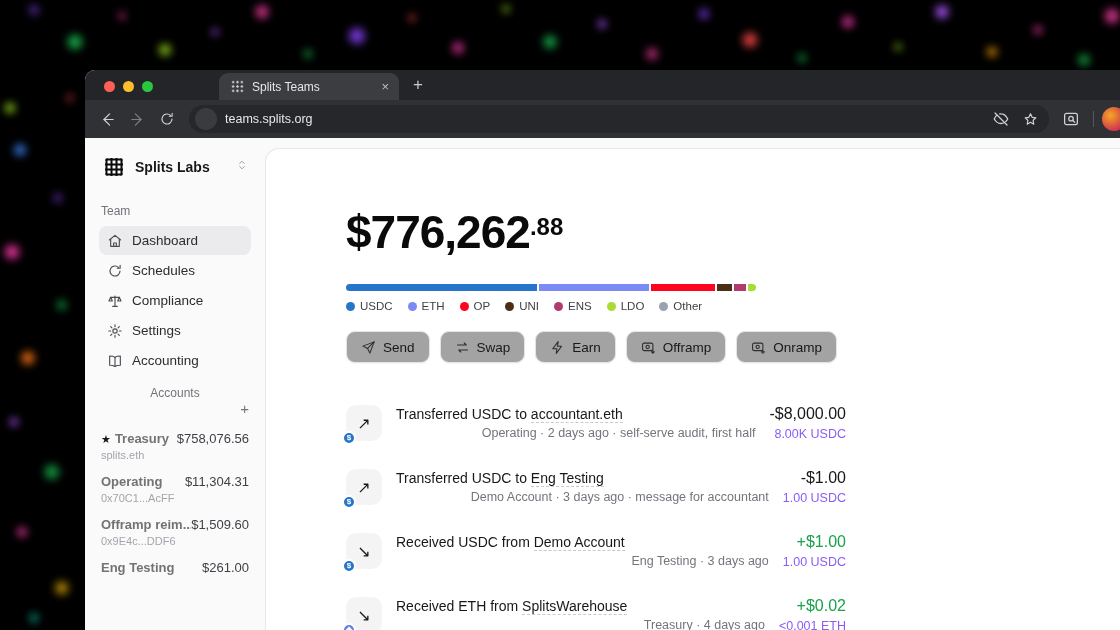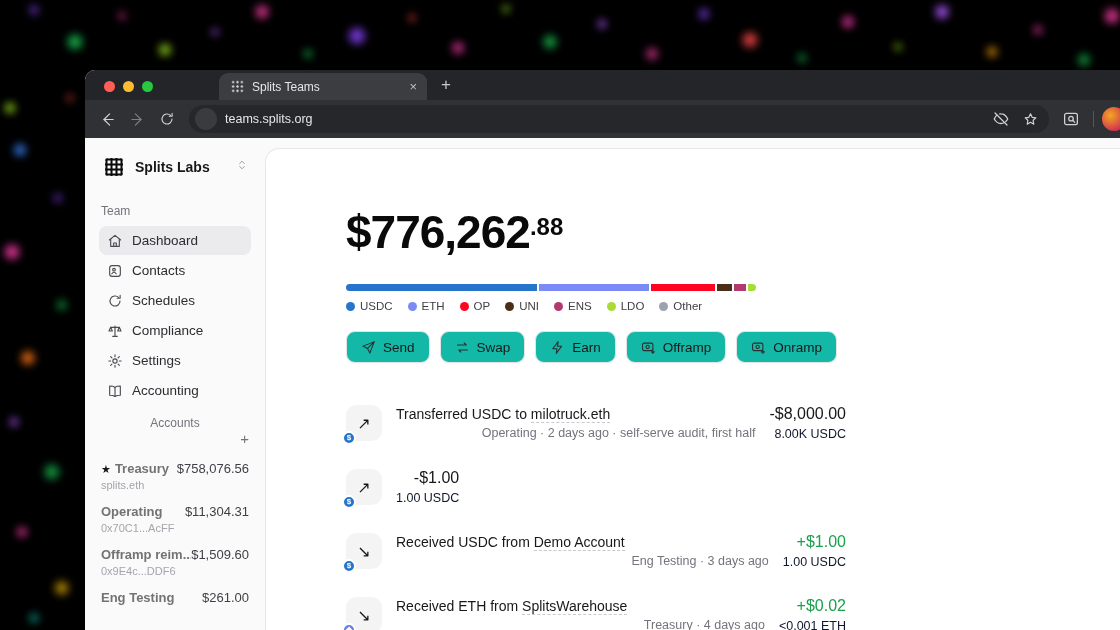--- a/index.html
+++ b/index.html
@@ -47,21 +47,21 @@
   }
 
   
   .window { position:absolute; left:85px; top:70px; width:1035px; height:560px;
     border-radius:10px 0 0 0; overflow:hidden; box-shadow:0 24px 70px rgba(0,0,0,.8); background:#fff; }
 
   .tabstrip { height:30px; background:#242528; display:flex; align-items:flex-end; }
   .lights { display:flex; gap:8px; align-items:center; padding:0 18px 8px 19px; }
   .light { width:11px; height:11px; border-radius:50%; }
   .light.r { background:#FF5F57; } .light.y { background:#FEBC2E; } .light.g { background:#28C840; }
-  .tab { height:27px; width:208px; background:#3b3d41; border-radius:9px 9px 0 0;
+  .tab { height:27px; width:180px; background:#3b3d41; border-radius:9px 9px 0 0;
     display:flex; align-items:center; gap:8px; padding:0 8px 0 12px; margin-left:48px; }
   .favicon { width:13px; height:13px; border-radius:3px; flex:none;
     background-image:radial-gradient(circle 1.1px, #c9cacc 1.1px, transparent 1.3px);
     background-size:4.4px 4.4px; background-position:center; }
   .tab-title { color:#e4e6e9; font-size:12px; flex:1; white-space:nowrap; overflow:hidden; }
   .tab-close { color:#bdbfc2; font-size:13px; line-height:1; padding:2px; cursor:default; }
   .newtab { color:#c7c9cc; font-size:17px; padding:0 0 5px 14px; }
 
   .toolbar { height:38px; background:#303134; display:flex; align-items:center; padding:0 8px 0 8px; gap:2px; }
   .nav-ico { width:28px; height:28px; display:flex; align-items:center; justify-content:center; border-radius:50%; }
@@ -109,38 +109,38 @@
 
   .alloc-bar { display:flex; gap:2px; height:7px; width:410px; margin-top:25px; }
   .alloc-bar .seg { height:100%; }
 
   .legend { display:flex; gap:15px; margin-top:9px; width:440px;align-items:flex-end; }
   .lgi { display:flex; align-items:center; gap:5px; font-size:11.5px; color:#3f3f46; }
   .lg-dot { width:9px; height:9px; border-radius:50%; flex:none; }
 
   .actions { display:flex; gap:10px; margin-top:19px; }
   .btn { display:flex; align-items:center; gap:7px; height:32px; padding:0 14px; border-radius:9px;
-    border:1px solid #e4e4e7; background:#14b8a6; font-size:13.5px; font-weight:500; color:#18181b;
+    border:1px solid #e4e4e7; background:#a3a3a3; font-size:13.5px; font-weight:500; color:#18181b;
     box-shadow:0 1px 2px rgba(0,0,0,.04); }
   .btn svg { stroke:#2c2c31; }
 
   .txns { margin-top:28px; width:500px; }
   .txn { display:flex; align-items:center; gap:14px; padding:14px 0; }
   .txn-ico { position:relative; width:36px; height:36px; border-radius:10px; background:#f4f4f5; flex:none;
     display:flex; align-items:center; justify-content:center; font-size:16px; color:#18181b; }
   .txn-badge { position:absolute; left:-4px; bottom:-4px; width:14px; height:14px; border-radius:50%;
     border:2px solid #fff; color:#fff; font-size:8px; line-height:10px; text-align:center; font-weight:700; }
   .txn-main { flex:1; min-width:0; }
   .txn-title { font-size:14px; color:#18181b; white-space:nowrap; }
   .txn-link { border-bottom:1px dashed #c9c9ce; }
   .txn-meta { font-size:12.5px; color:#74747d; margin-top:4px; white-space:nowrap;text-align:right; }
   .txn-right { text-align:right; flex:none; }
   .txn-amount { font-size:16px; color:#18181b; }
   .txn-amount.pos { color:#17a34a; }
-  .txn-sub { font-size:12.5px; color:#0f172a; margin-top:4px; }
+  .txn-sub { font-size:12.5px; color:#8b5cf6; margin-top:4px; }
 
   svg { fill:none; stroke-width:1.7; stroke-linecap:round; stroke-linejoin:round; }
 </style>
 </head>
 <body>
 
 <div class="bokeh"></div>
 
 <div class="window">
 
@@ -226,28 +226,20 @@
         <span>Team</span>
       </div>
 
       <div class="nav-item active">
         <svg width="16" height="16" viewBox="0 0 24 24">
             <path d="M3.5 10.5 12 3.5l8.5 7"></path>
             <path d="M5.5 9.5V20h13V9.5"></path>
             <path d="M10 20v-5h4v5"></path>
           </svg>
         <span>Dashboard</span>
-      </div>
-      <div class="nav-item">
-        <svg width="16" height="16" viewBox="0 0 24 24">
-            <rect x="4" y="4" width="16" height="16" rx="3.5"></rect>
-            <circle cx="10.5" cy="10" r="2"></circle>
-            <path d="M7.3 16.2c.8-1.6 2-2.3 3.2-2.3s2.4.7 3.2 2.3"></path>
-          </svg>
-        <span>Contacts</span>
       </div>
       <div class="nav-item">
         <svg width="16" height="16" viewBox="0 0 24 24">
             <path d="M19.5 12a7.5 7.5 0 1 1-2.2-5.3"></path>
             <path d="M19.7 3.6v4.3h-4.3"></path>
           </svg>
         <span>Schedules</span>
       </div>
       <div class="nav-item">
         <svg width="16" height="16" viewBox="0 0 24 24">
@@ -396,34 +388,38 @@
         </div>
 
         <div class="txns">
 
           <div class="txn">
             <span class="txn-ico">
               <span>↗</span>
               <span class="txn-badge" style="background: rgb(39, 117, 202);">$</span>
             </span>
             <span class="txn-main">
-              <div class="txn-title"><span>Transferred USDC to </span><span class="txn-link">milotruck.eth</span></div>
+              <div class="txn-title"><span>Transferred USDC to </span><span class="txn-link">accountant.eth</span></div>
               <div class="txn-meta">Operating · 2 days ago · self-serve audit, first half</div>
             </span>
             <span class="txn-right">
               <div class="txn-amount">-$8,000.00</div>
               <div class="txn-sub">8.00K USDC</div>
             </span>
           </div>
 
           <div class="txn">
             <span class="txn-ico">
               <span>↗</span>
               <span class="txn-badge" style="background: rgb(39, 117, 202);">$</span>
             </span>
+            <span class="txn-main">
+              <div class="txn-title"><span>Transferred USDC to </span><span class="txn-link">Eng Testing</span></div>
+              <div class="txn-meta">Demo Account · 3 days ago · message for accountant</div>
+            </span>
             <span class="txn-right">
               <div class="txn-amount">-$1.00</div>
               <div class="txn-sub">1.00 USDC</div>
             </span>
           </div>
 
           <div class="txn">
             <span class="txn-ico">
               <span>↘</span>
               <span class="txn-badge" style="background: rgb(39, 117, 202);">$</span>

